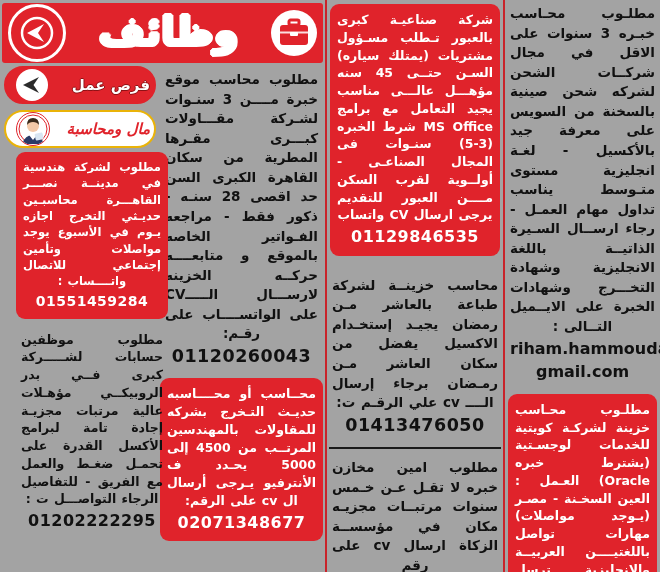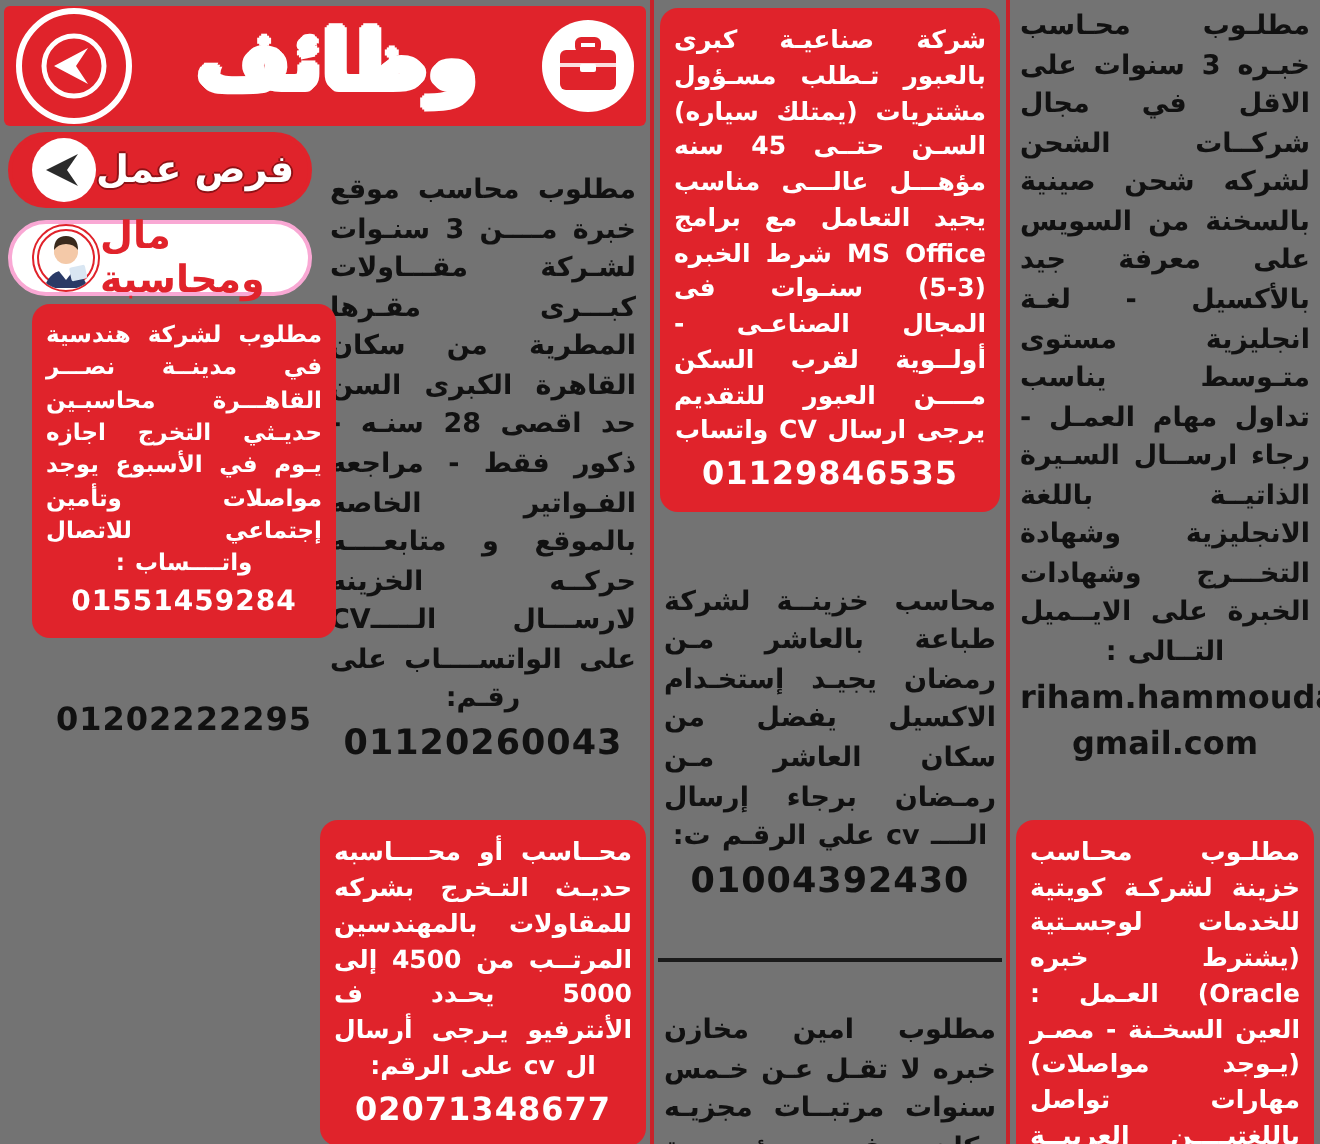--- a/index.html
+++ b/index.html
@@ -7,21 +7,21 @@
   body{
     width:660px;height:572px;
     background:#ffffff;
     font-family:"DejaVu Sans","Liberation Sans",sans-serif;
     overflow:hidden;
     position:relative;
   }
   .page{
     position:absolute;inset:0;
     display:flex;flex-direction:row-reverse;
-    background:#737373;
+    background:#a3a3a3;
   }
 
   
   .col{
     position:relative;
     box-sizing:border-box;
     height:572px;
     overflow:hidden;
   }
   .col-right{width:325px;}
@@ -73,23 +73,23 @@
   .pill{
     display:flex;align-items:center;justify-content:space-between;
     border-radius:22px;
     height:38px;
     margin-bottom:6px;
     padding:0 4px 0 10px;
     box-sizing:border-box;
     position:relative;
   }
   .pill-red{background:#e0232b;border:2px solid #e0232b;}
-  .pill-white{background:#fff;border:2px solid #f9a8d4;}
+  .pill-white{background:#fff;border:2px solid #eab308;font-style:italic;}
   .pill-label{
-    flex:1;text-align:left;font-weight:bold;font-size:19px;
+    flex:1;text-align:right;font-weight:bold;font-size:15px;
     letter-spacing:-0.5px;
   }
   .pill-red .pill-label{
     color:#fff;
     text-shadow:1px 0 0 #8e1216,-1px 0 0 #8e1216,0 1px 0 #8e1216,0 -1px 0 #8e1216;
   }
   .pill-white .pill-label{color:#e0232b;}
   .pill-icon{
     width:32px;height:32px;border-radius:50%;
     flex:0 0 auto;
@@ -103,21 +103,21 @@
   .ad{
     box-sizing:border-box;
     direction:rtl;
     text-align:justify;
     text-align-last:center;
     word-spacing:1px;
   }
   .ad-white{
     color:#111;
     font-weight:bold;
-    padding:20px 5px;
+    padding:4px 5px;
   }
   .ad-redbox{
     background:#e0232b;
     color:#fff;
     font-weight:bold;
     border-radius:9px;
     padding:7px 7px;
     text-shadow:0.5px 0 0 #e0232b;
   }
   .ad p{margin:0;}
@@ -215,35 +215,36 @@
       </div>
     </div>
 
     <div class="right-lower">
       <div class="ad ad-redbox t11">
         <p>مطلوب لشركة هندسية في مدينــة نصـــر القاهـــرة محاسبـين حديـثي التخرج اجازه يـوم في الأسبوع يوجد مواصلات وتأمين إجتماعي للاتصال واتــــساب :</p>
         <p class="phone p14" style="margin-top:2px;">01551459284</p>
       </div>
 
       <div class="ad ad-white t12" style="margin-top:8px;">
+        <p>مطلوب موظفين حسابات لشـــــركة كبرى فــي بدر الروبيكــي مؤهـلات عالية مرتبات مجزيـة إجادة تامة لبرامج الأكسل القدرة على تحمـل ضغـط والعمل مع الفريق - للتفاصيل الرجاء التواصـــل ت :</p>
         <p class="phone p15" style="margin-top:2px;">01202222295</p>
       </div>
     </div>
   </div>
 
   <div class="col col-mid">
 
     <div class="ad ad-redbox t12" style="margin:4px 3px 0 3px;">
       <p>شركة صناعيـة كبرى بالعبور تـطلب مسـؤول مشتريات (يمتلك سياره) السـن حتــى 45 سنه مؤهـــل عالـــى مناسب يجيد التعامل مع برامج MS Office شرط الخبره (3-5) سنـوات فى المجال الصناعـى - أولــوية لقرب السكن مــــن العبور للتقديم يرجى ارسال CV واتساب</p>
       <p class="phone p15" style="margin-top:2px;">01129846535</p>
     </div>
 
     <div class="ad ad-white t13" style="margin-top:16px;">
       <p>محاسب خزينــة لشركة طباعة بالعاشر مـن رمضان يجيـد إستخـدام الاكسيل يفضل من سكان العاشر مـن رمـضان برجاء إرسال الــــ cv علي الرقـم ت:</p>
-      <p class="phone p17">01004392430</p>
+      <p class="phone p17">01413476050</p>
     </div>
 
     <hr class="hr-blk">
 
     <div class="ad ad-white t13">
       <p>مطلوب امين مخازن خبره لا تقـل عـن خـمس سنوات مرتبــات مجزيـه مكان في مؤسســة الزكاة ارسال cv على رقم</p>
       <p class="phone p17">01156663311</p>
     </div>
   </div>
 

